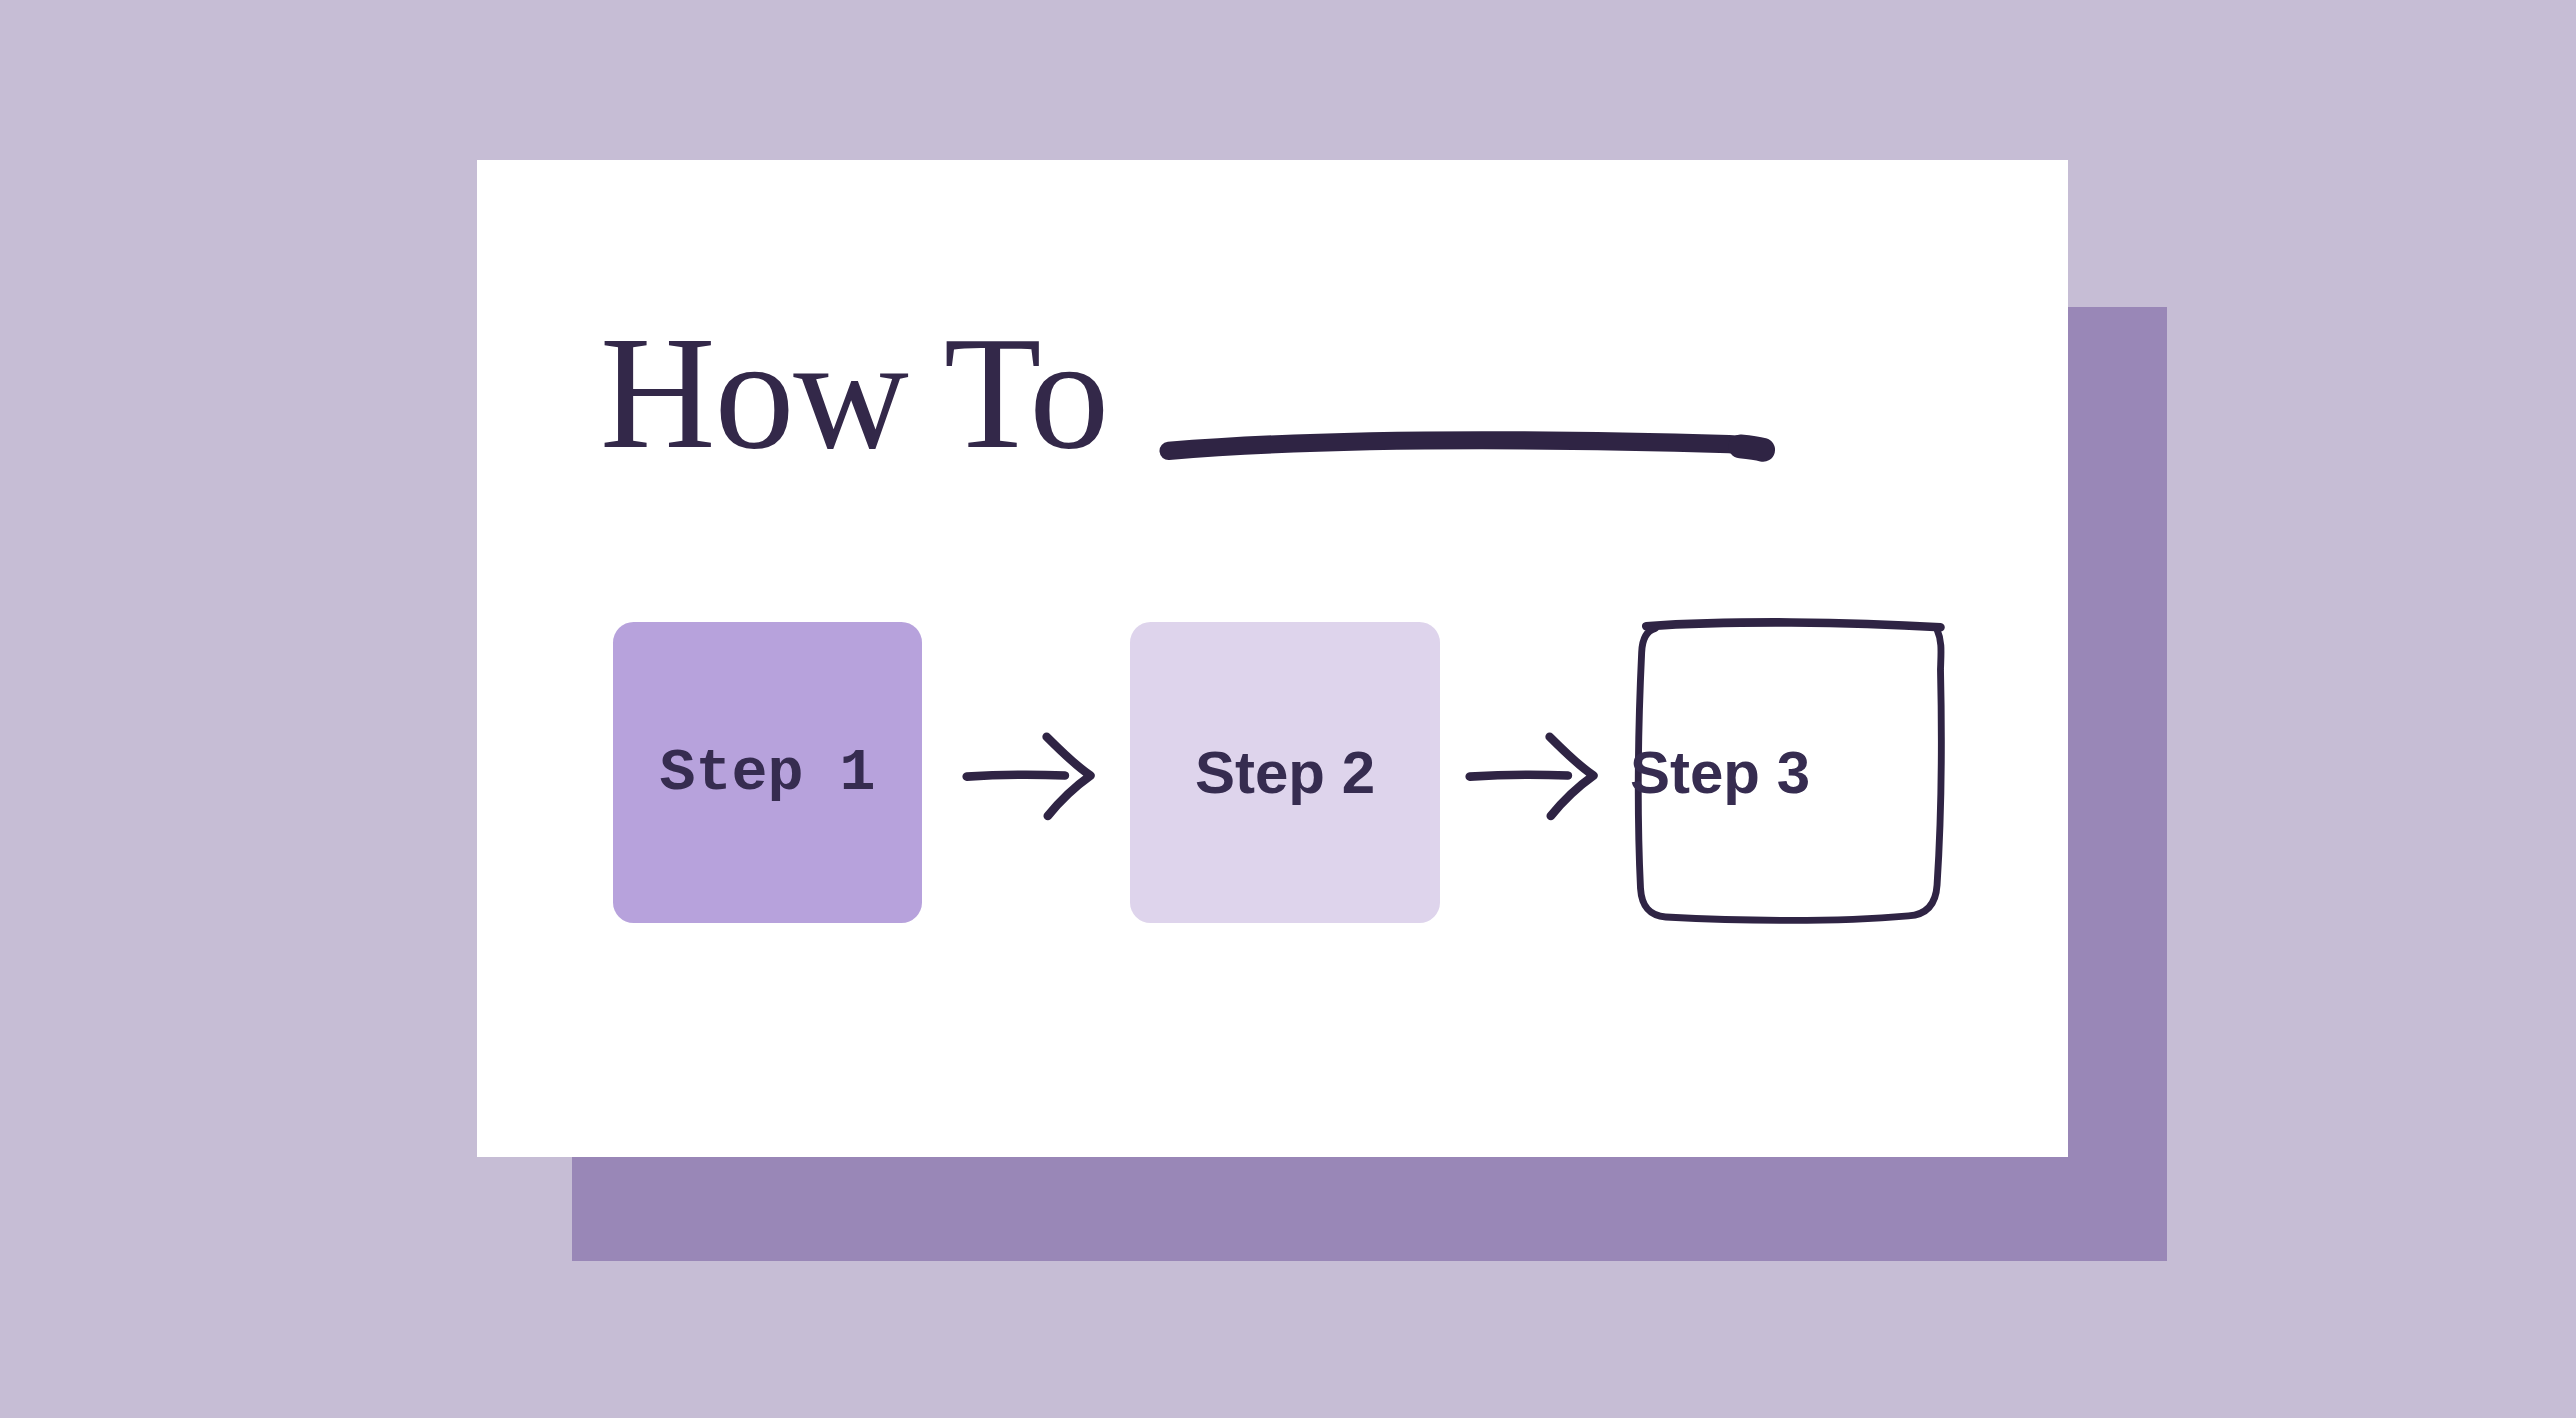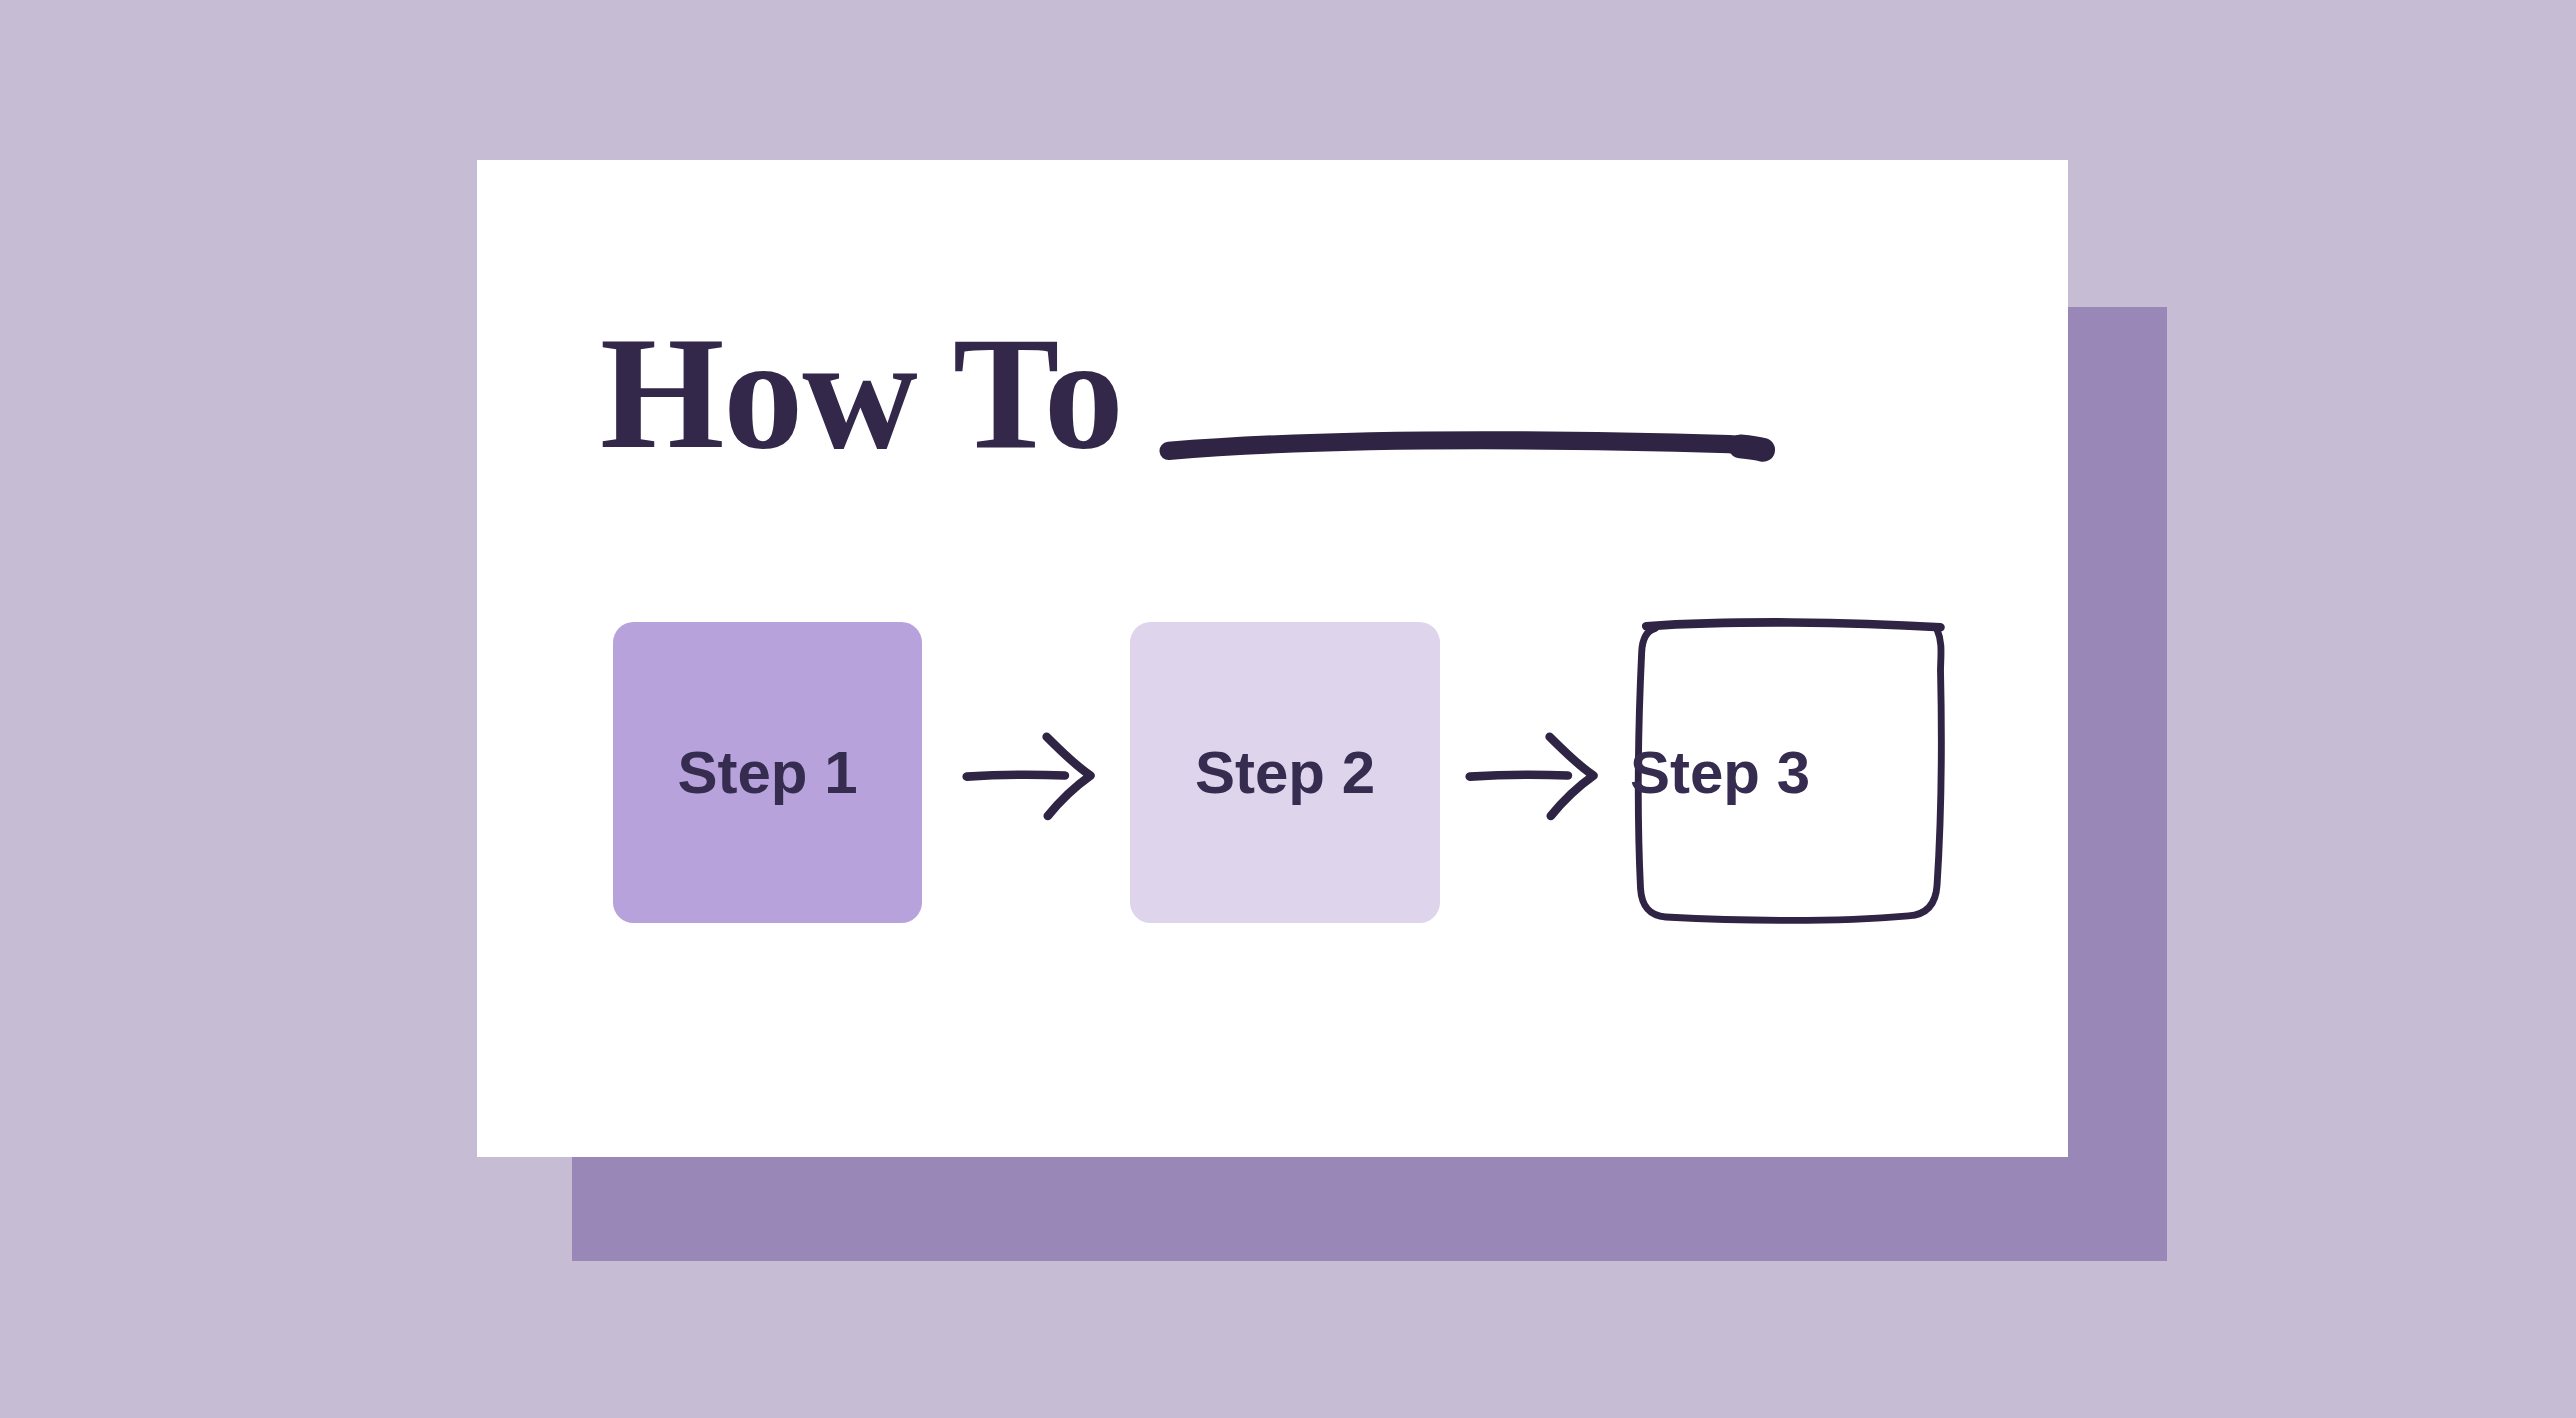--- a/index.html
+++ b/index.html
@@ -27,21 +27,21 @@
     left: 477px;
     top: 160px;
     width: 1591px;
     height: 997px;
   }
   .title {
     position: absolute;
     left: 123px;
     top: 153px;
     font-family: "Liberation Serif", "DejaVu Serif", serif;
-    font-weight: bold;
+    font-weight: normal;
     font-size: 160px;
     line-height: 1;
     letter-spacing: -1.1px;
     white-space: nowrap;
   }
   .underline-svg {
     position: absolute;
     left: 681px;
     top: 267px;
     width: 618px;
@@ -105,21 +105,21 @@
   <div class="card" style="background-color: rgb(255, 255, 255);">
 
     <div class="title" style="color: rgb(51, 40, 73);">How To</div>
 
     <svg class="underline-svg" viewBox="0 0 1080 72">
       <path d="M 16 42 C 300 18, 650 20, 1000 30 C 1032 32, 1056 36, 1062 40" stroke-width="32" stroke-linecap="round" style="stroke: rgb(47, 36, 68);"></path>
       <path d="M 1020 34 C 1040 36, 1052 38, 1060 40" stroke-width="42" stroke-linecap="round" style="stroke: rgb(47, 36, 68);"></path>
     </svg>
 
     <div class="step-box s1" style="background-color: rgb(183, 162, 220);">
-      <span class="step-label" style="color: rgb(54, 44, 80);">Step 1</span>
+      <span class="step-label" style="color: rgb(54, 44, 80); font-family: Liberation Mono, monospace;">Step 1</span>
     </div>
 
     <svg class="arrow-svg a1" viewBox="0 0 240 180">
       <path d="M 10 92 C 70 88, 135 88, 182 90" stroke-width="15" stroke-linecap="round" style="stroke: rgb(47, 36, 68);"></path>
       <path d="M 150 22 C 176 48, 202 74, 227 90 C 199 110, 172 136, 152 161" stroke-width="15" stroke-linecap="round" stroke-linejoin="round" style="stroke: rgb(47, 36, 68);"></path>
     </svg>
 
     <div class="step-box s2" style="background-color: rgb(222, 212, 236);">
       <span class="step-label" style="color: rgb(54, 44, 80);">Step 2</span>
     </div>

